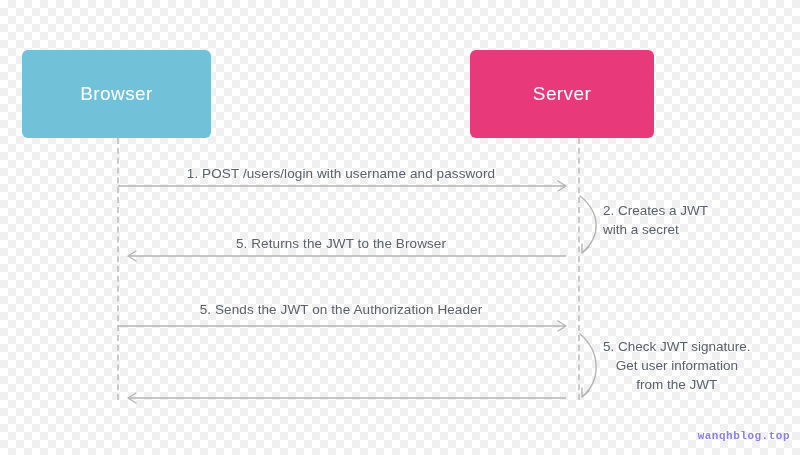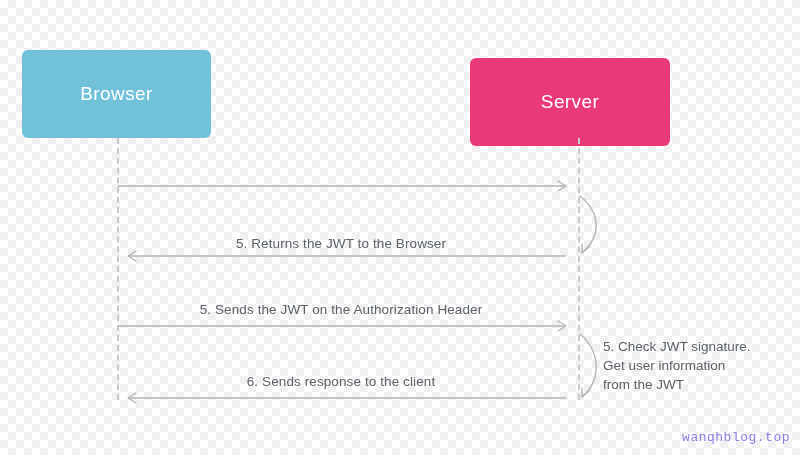--- a/index.html
+++ b/index.html
@@ -40,23 +40,22 @@
   }
   #browser-box {
     left: 22px;
     top: 50px;
     width: 189px;
     height: 88px;
   }
   #server-box {
     left: 470px;
     top: 50px;
-    width: 200px;
+    width: 184px;
     height: 88px;
-    margin-top: 8px;
   }
   .lifeline {
     position: absolute;
     top: 138px;
     width: 0;
     height: 262px;
     border-left: 2px dashed #c9c9c9;
   }
   #lifeline-browser { left: 117px; }
   #lifeline-server  { left: 578px; }
@@ -87,22 +86,23 @@
     width: 800px;
     height: 455px;
     pointer-events: none;
   }
   #watermark {
     position: absolute;
     right: 10px;
     top: 430px;
     color: #8b7fe0;
     font-family: "Liberation Mono", monospace;
-    font-size: 13px;
+    font-size: 11px;
     letter-spacing: 0.5px;
+    font-weight: bold;
   }
 </style>
 </head>
 <body>
 
 <div id="canvas">
 
   <div class="actor-box" id="browser-box" style="background:#71c1d8;">
     <span class="actor-label">Browser</span>
   </div>
@@ -140,27 +140,29 @@
       <path d="M 580 334 C 601 352 601 380 583 396" fill="none" stroke="#b5b5b5" stroke-width="1.4" stroke-linecap="round"></path>
       <polyline points="589,391 582,397 582,388" fill="none" stroke="#b5b5b5" stroke-width="1.4" stroke-linecap="round" stroke-linejoin="round"></polyline>
     </g>
 
     <g>
       <line x1="566" y1="398" x2="128" y2="398" stroke="#b5b5b5" stroke-width="1.4"></line>
       <polyline points="136,393 128,398 136,403" fill="none" stroke="#b5b5b5" stroke-width="1.4" stroke-linecap="round" stroke-linejoin="round"></polyline>
     </g>
   </svg>
 
+  <div class="msg-label msg-center" style="top:166px;">1. POST /users/login with username and password</div>
 
+  <div class="note" style="left:603px; top:201px;">2. Creates a JWT
+with a secret</div>
 
   <div class="msg-label msg-center" style="top:236px;">5. Returns the JWT to the Browser</div>
 
   <div class="msg-label msg-center" style="top:302px;">5. Sends the JWT on the Authorization Header</div>
 
-  <div class="note" style="left:603px; top:337px; text-align:left;">5. Check JWT signature.
+  <div class="note" style="left:603px; top:337px; text-align:center;">5. Check JWT signature.
 Get user information
 from the JWT</div>
 
-  <div class="msg-label msg-center" style="top:374px;">6. Sends response to the client</div>
 
   <div id="watermark">wanqhblog.top</div>
 
 </div>
 
 </body></html>

